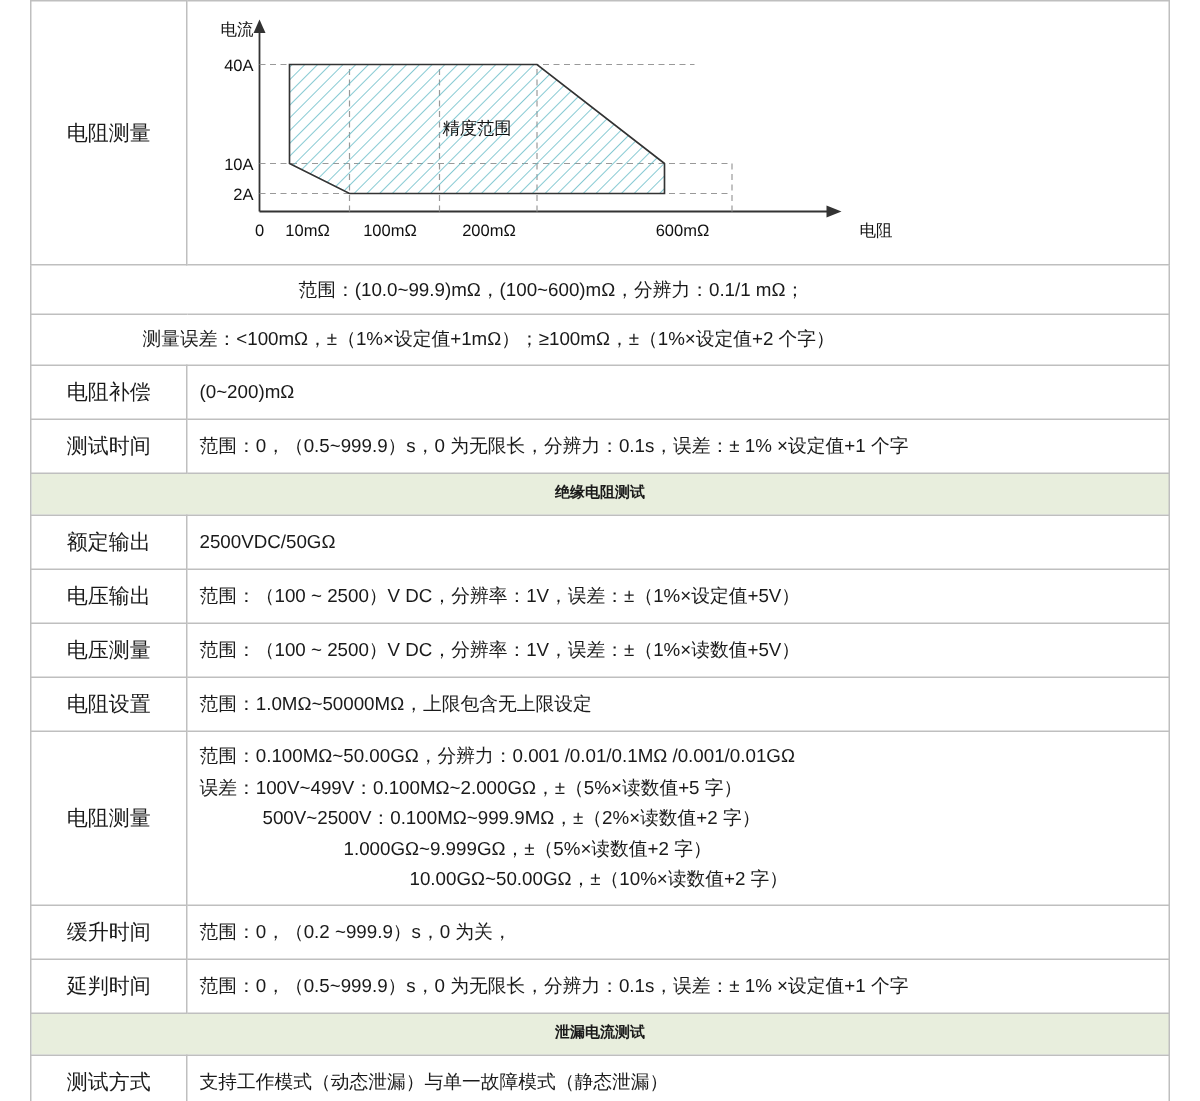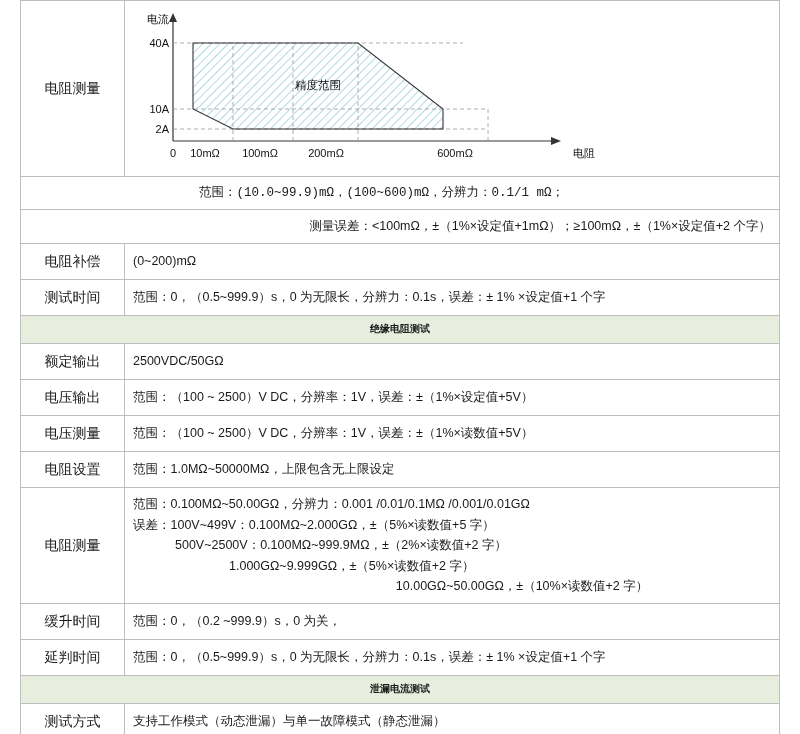--- a/index.html
+++ b/index.html
@@ -39,21 +39,21 @@
     padding:5px 0;
   }
   td.nopad{padding:0;}
   .chart-wrap{
     padding:4px 0 2px 0;
     display:block;
   }
   .multi-line div{white-space:nowrap;}
   .indent1{padding-left:42px;}
   .indent2{padding-left:96px;}
-  .indent3{padding-left:140px;text-align:center;}
+  .indent3{padding-left:140px;}
   .wrapline{white-space:normal;}
   
   .axlabel{font-size:11px;}
 </style>
 </head>
 <body>
 
 <div class="sheet">
   <table class="spec">
     <colgroup>
@@ -101,25 +101,25 @@
               <text x="322" y="146" text-anchor="middle" font-size="11" fill="#111" font-family="'Liberation Sans',sans-serif">600mΩ</text>
               <text x="440" y="146" text-anchor="start" font-size="11" fill="#111" font-family="'Liberation Sans',sans-serif">电阻</text>
 
               <text x="185" y="78" text-anchor="middle" font-size="11.5" fill="#111" font-family="'Liberation Sans',sans-serif">精度范围</text>
             </svg>
           </div>
         </td>
       </tr>
 
       <tr>
-        <td class="val" colspan="2" style="padding-left:178px;font-family:Liberation Mono, monospace;">范围：(10.0~99.9)mΩ，(100~600)mΩ，分辨力：0.1/1 mΩ；</td>
+        <td class="val" colspan="2" style="padding-left:178px;">范围：(10.0~99.9)mΩ，(100~600)mΩ，分辨力：0.1/1 mΩ；</td>
       </tr>
 
       <tr>
-        <td class="val" colspan="2" style="padding-left:74px;text-align:right;">测量误差：&lt;100mΩ，±（1%×设定值+1mΩ）；≥100mΩ，±（1%×设定值+2 个字）</td>
+        <td class="val" colspan="2" style="padding-left:74px;">测量误差：&lt;100mΩ，±（1%×设定值+1mΩ）；≥100mΩ，±（1%×设定值+2 个字）</td>
       </tr>
 
       <tr>
         <td class="lbl">电阻补偿</td>
         <td class="val">(0~200)mΩ</td>
       </tr>
 
       <tr>
         <td class="lbl">测试时间</td>
         <td class="val wrapline">范围：0，（0.5~999.9）s，0 为无限长，分辨力：0.1s，误差：± 1% ×设定值+1 个字</td>

